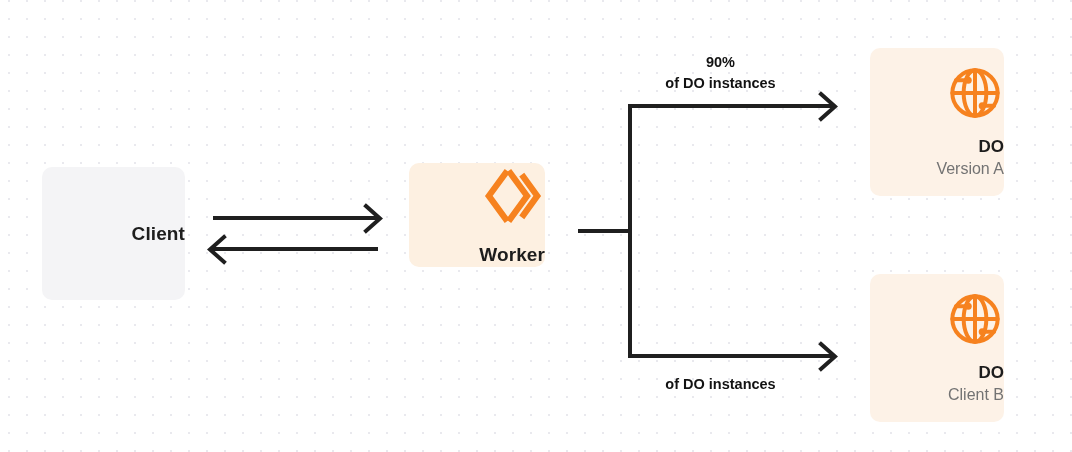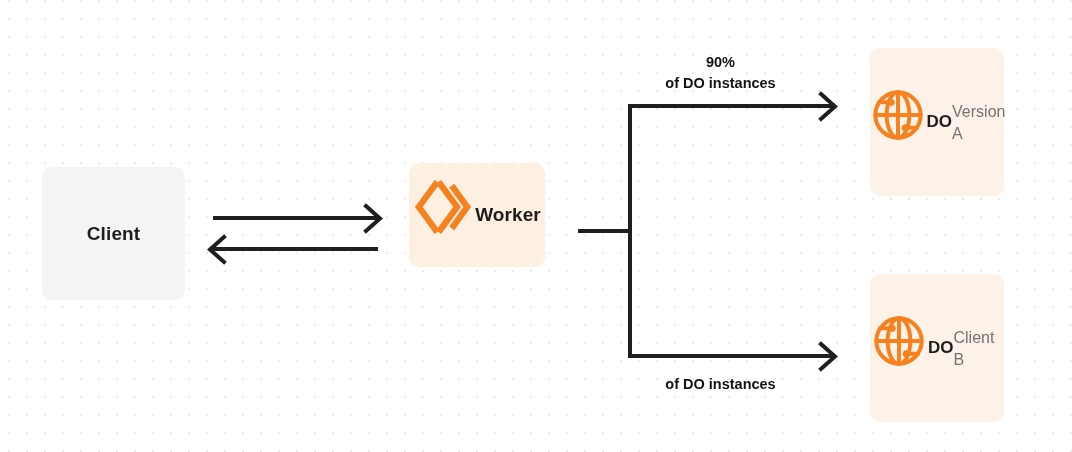--- a/index.html
+++ b/index.html
@@ -19,22 +19,22 @@
     font-family: "Liberation Sans", sans-serif;
     -webkit-font-smoothing: antialiased;
   }
 
   
   .node {
     position: absolute;
     box-sizing: border-box;
     border-radius: 10px;
     display: flex;
-    flex-direction: row;
-    align-items: center;
+    flex-direction: column;
+    align-items: flex-end;
     justify-content: center;
   }
   .node-client {
     left: 42px;
     top: 167px;
     width: 143px;
     height: 133px;
     background: #f4f4f6;
   }
   .node-worker {

